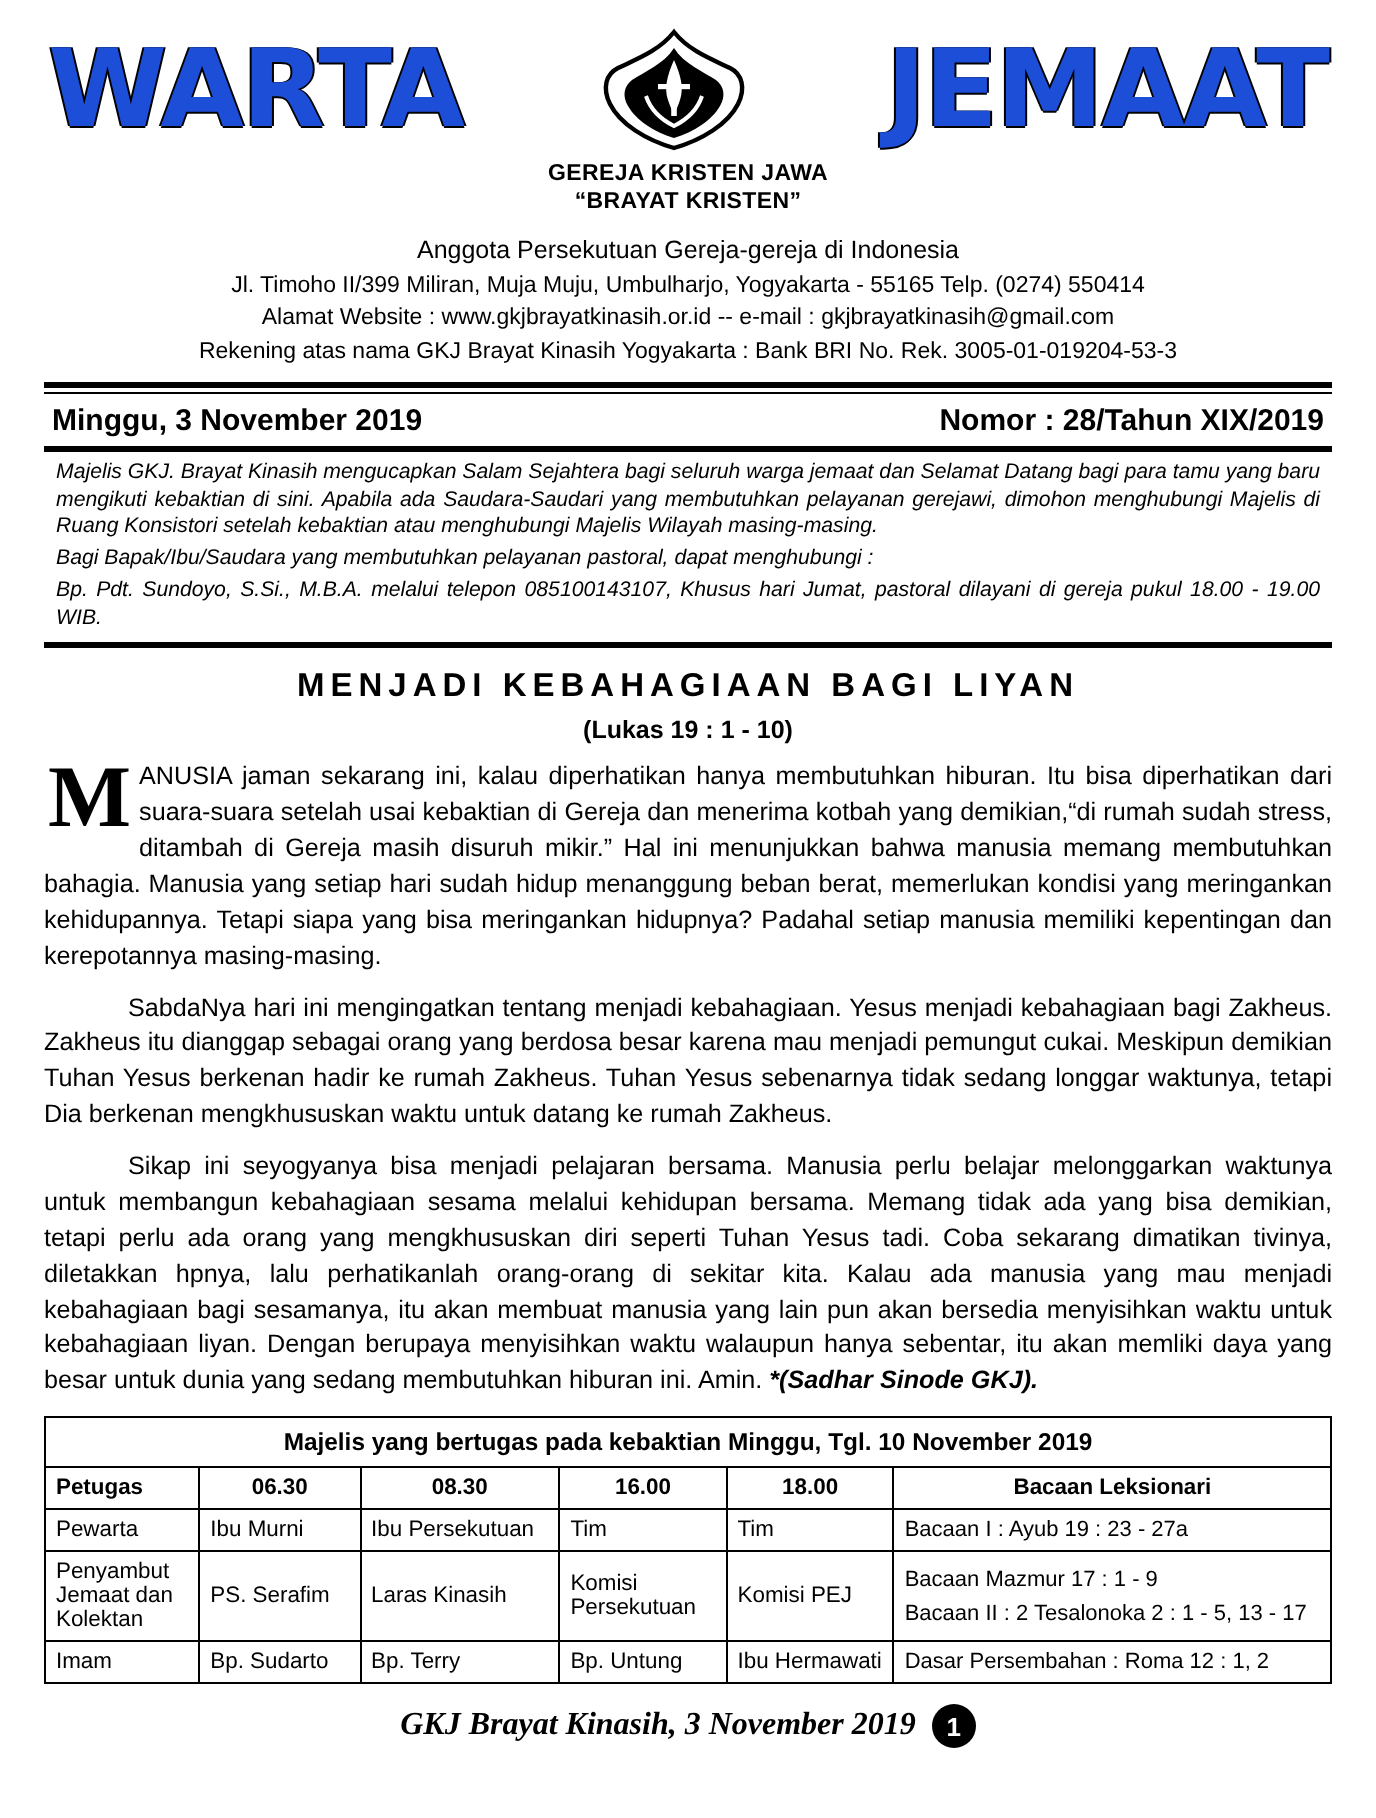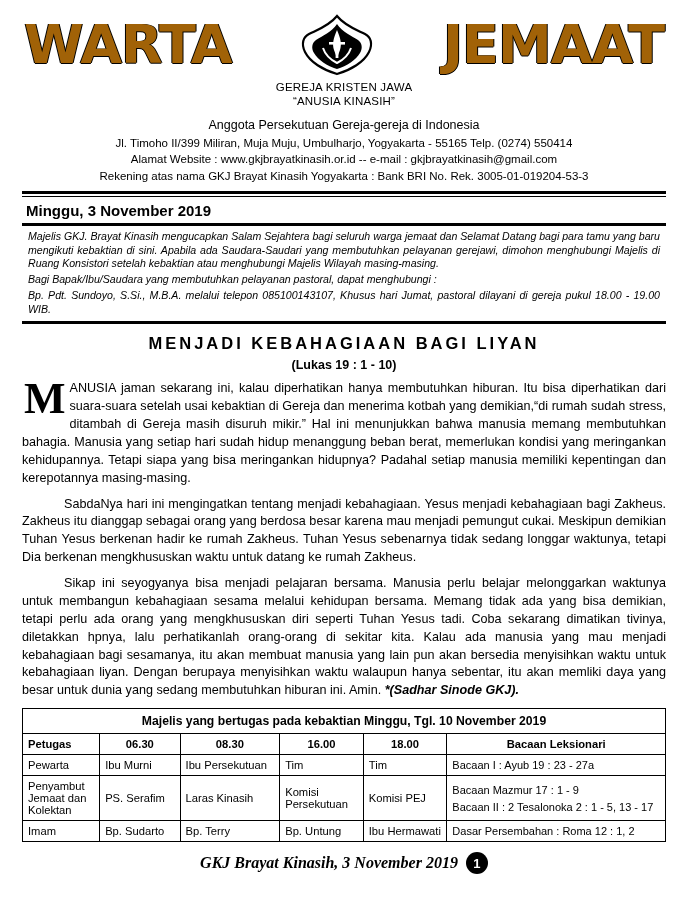--- a/index.html
+++ b/index.html
@@ -25,38 +25,38 @@
     align-items: center;
     justify-content: space-between;
     margin-top: 4px;
   }
   .wordmark {
     font-family: "DejaVu Sans", sans-serif;
     font-weight: 900;
     font-size: 54px;
     letter-spacing: -1px;
     line-height: 0.95;
-    color: #a16207;
+    color: #1d4ed8;
     text-shadow: 1px 0 0 #000, -1px 0 0 #000, 0 1px 0 #000;
   }
   .wordmark.left { margin-left: 2px; }
   .wordmark.right { margin-right: 2px; }
 
   .logo-wrap {
     width: 86px;
     display: flex;
     flex-direction: column;
     align-items: center;
     justify-content: center;
   }
   .logo-svg { display:block; }
 
   .church-name {
     text-align: center;
-    font-weight: normal;
+    font-weight: bold;
     font-size: 11.5px;
     line-height: 1.25;
     margin-top: 4px;
     letter-spacing: 0.2px;
   }
 
   .org-line {
     text-align: center;
     font-size: 12.5px;
     margin-top: 9px;
@@ -212,36 +212,37 @@
         <rect x="30" y="28" width="16" height="2.6" fill="#fff"></rect>
         <path d="M24 34 C26 40 30 45 38 49 C46 45 50 40 52 34" fill="none" stroke="#fff" stroke-width="2"></path>
       </svg>
     </div>
 
     <div class="wordmark right">JEMAAT</div>
   </div>
 
   <div class="church-name">
     <div>GEREJA KRISTEN JAWA</div>
-    <div>“ANUSIA KINASIH”</div>
+    <div>“BRAYAT KRISTEN”</div>
   </div>
 
   <div class="org-line">Anggota Persekutuan Gereja-gereja di Indonesia</div>
 
   <div class="addr">
     <div>Jl. Timoho II/399 Miliran, Muja Muju, Umbulharjo, Yogyakarta - 55165  Telp. (0274) 550414</div>
     <div>Alamat Website : www.gkjbrayatkinasih.or.id  --   e-mail : gkjbrayatkinasih@gmail.com</div>
     <div>Rekening atas nama GKJ Brayat Kinasih Yogyakarta : Bank BRI No. Rek. 3005-01-019204-53-3</div>
   </div>
 
   <div class="rule-thick"></div>
   <div class="rule-thin"></div>
 
   <div class="datebar">
     <div>Minggu,  3 November 2019</div>
+    <div>Nomor :  28/Tahun XIX/2019</div>
   </div>
 
   <div class="notice">
     <p>Majelis GKJ. Brayat Kinasih mengucapkan Salam Sejahtera bagi seluruh warga jemaat dan Selamat Datang bagi para tamu yang baru mengikuti kebaktian di sini. Apabila ada Saudara-Saudari yang membutuhkan pelayanan gerejawi, dimohon menghubungi Majelis di Ruang Konsistori setelah kebaktian atau menghubungi Majelis Wilayah masing-masing.</p>
     <p>Bagi Bapak/Ibu/Saudara yang membutuhkan pelayanan pastoral, dapat menghubungi :</p>
     <p>Bp. Pdt. Sundoyo, S.Si., M.B.A. melalui telepon 085100143107, Khusus hari Jumat, pastoral dilayani di gereja pukul 18.00 - 19.00 WIB.</p>
   </div>
 
   <div class="article-title">MENJADI KEBAHAGIAAN BAGI LIYAN</div>
   <div class="article-sub">(Lukas 19 : 1 - 10)</div>

